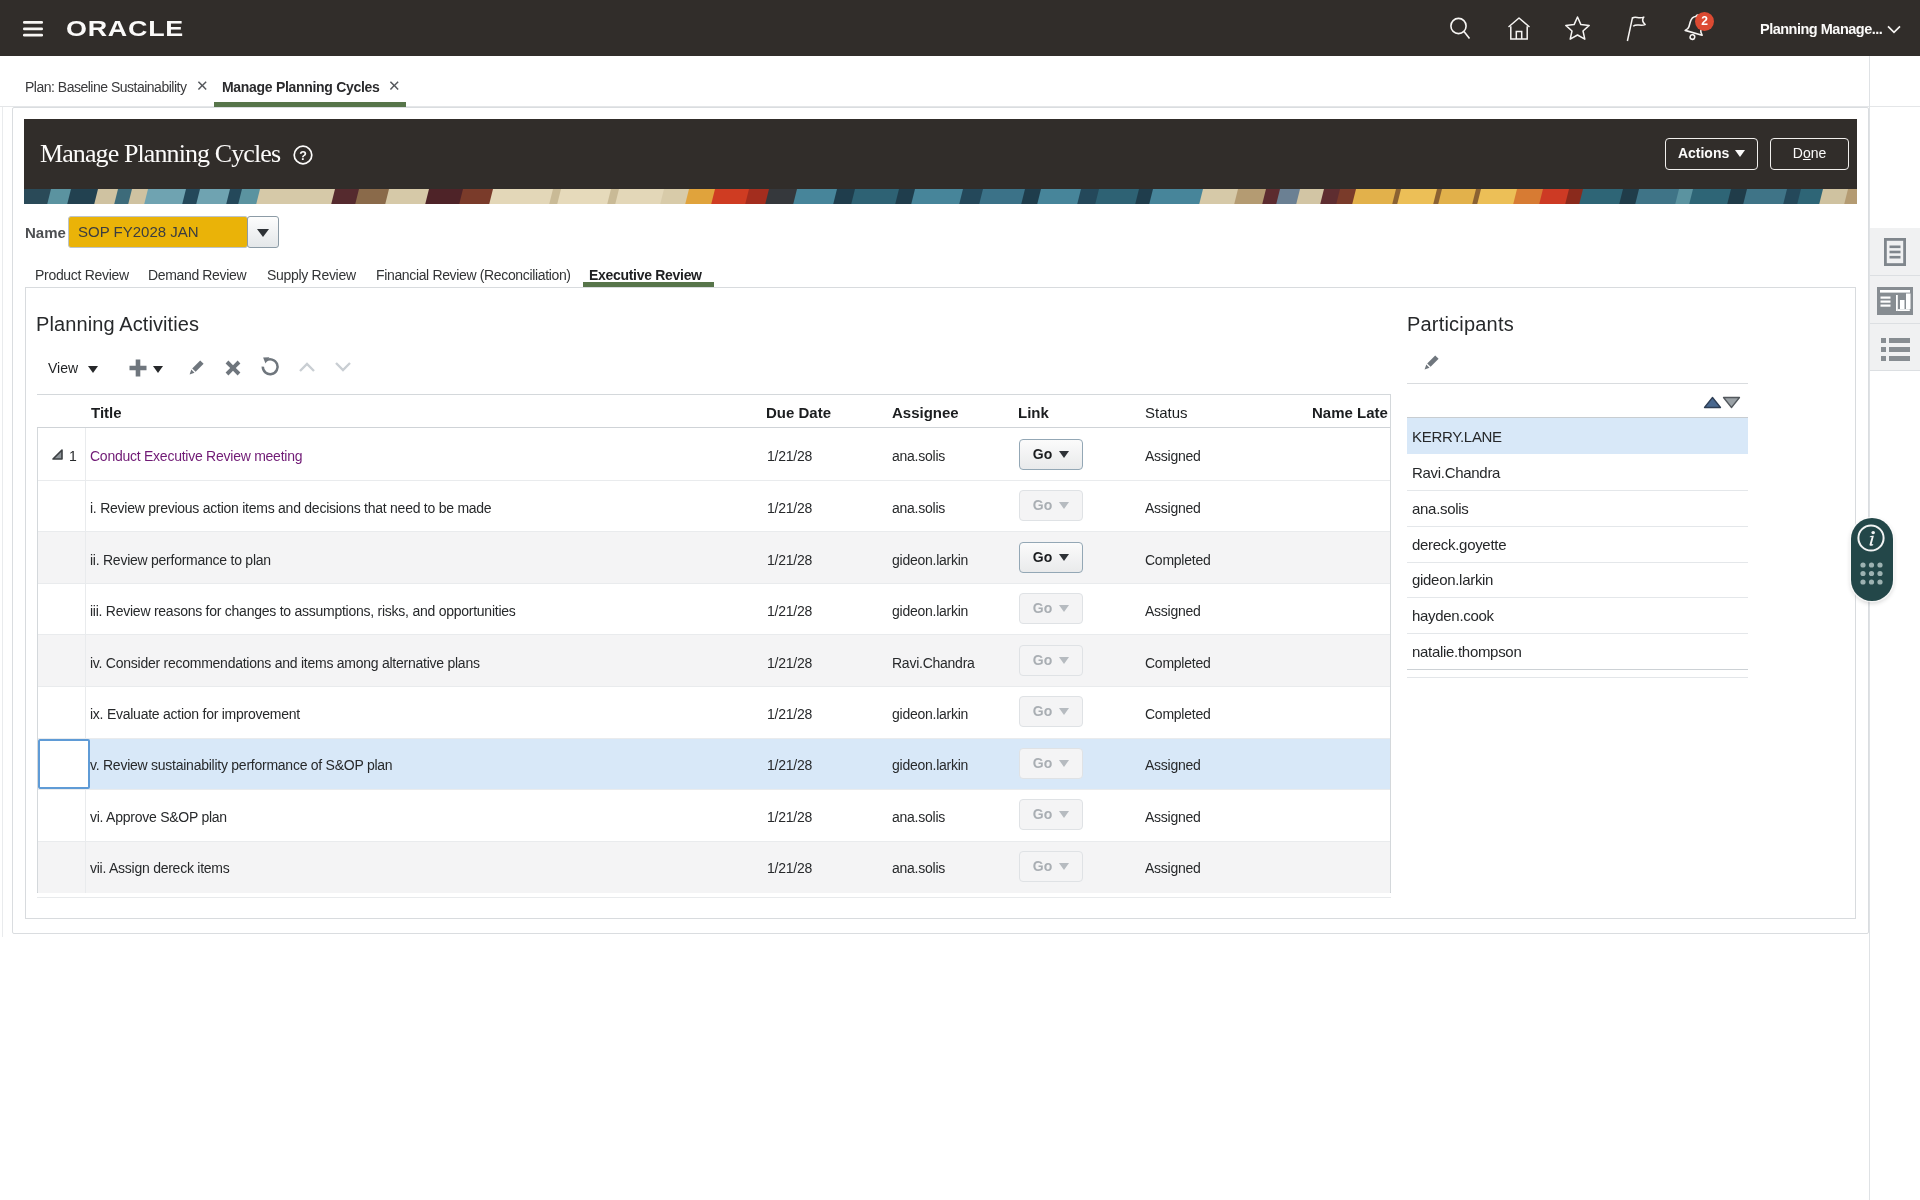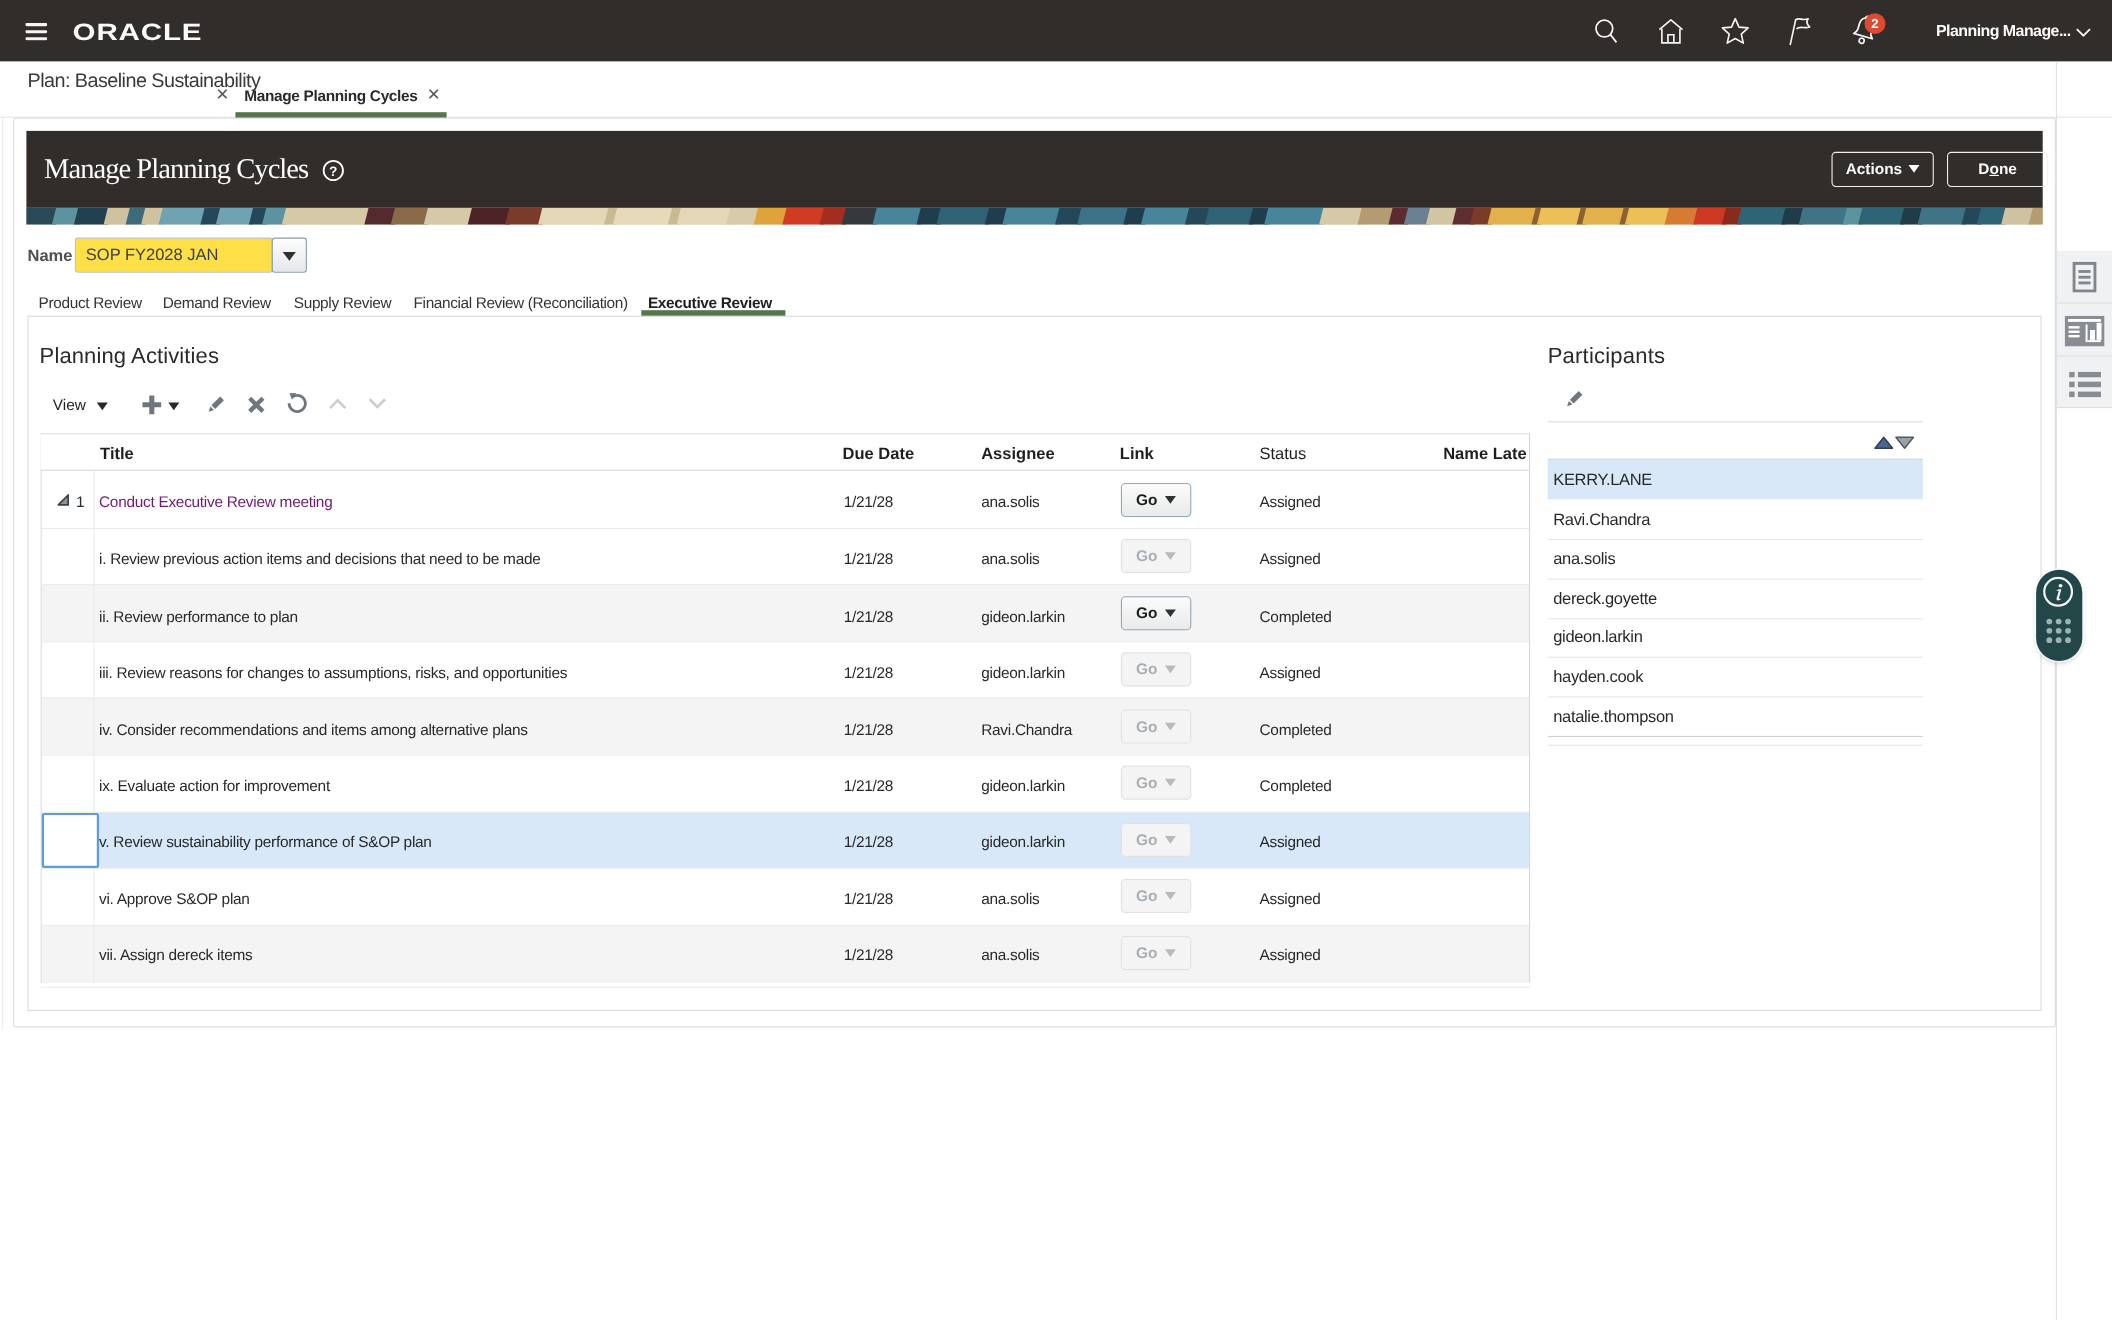--- a/index.html
+++ b/index.html
@@ -38,38 +38,38 @@
   </svg>
   <div class="a" style="left:1695px;top:12px;width:19px;height:19px;border-radius:50%;background:#dc4a32;color:#fff;font-size:12px;font-weight:700;text-align:center;line-height:19px">2</div>
   <div class="a" style="left:1760px;top:21px;font-size:14.5px;letter-spacing:-0.5px;font-weight:700;color:#fbfaf9">Planning Manage...</div>
   <svg class="a" style="left:1887px;top:25px" width="14" height="9" viewBox="0 0 14 9">
     <path d="M1 1.4 L7 7.4 L13 1.4" fill="none" stroke="#f7f5f3" stroke-width="1.7"></path>
   </svg>
 </div>
 
 <div class="a" style="left:0;top:56px;width:1920px;height:51px;background:#fff"></div>
 <div class="a" style="left:0;top:106px;width:1920px;height:1px;background:#e4e6e8"></div>
-<div class="a" style="left:25px;top:63px;font-size:18px;letter-spacing:-0.5px;color:#39393b">Plan: Baseline Sustainability</div>
+<div class="a" style="left:25px;top:79px;font-size:14px;letter-spacing:-0.5px;color:#39393b">Plan: Baseline Sustainability</div>
 <div class="a" style="left:196px;top:77px;font-size:15px;color:#55585c">✕</div>
 <div class="a" style="left:222px;top:79px;font-size:14px;letter-spacing:-0.3px;font-weight:700;color:#2b2b2d">Manage Planning Cycles</div>
 <div class="a" style="left:388px;top:77px;font-size:15px;color:#55585c">✕</div>
 <div class="a" style="left:214px;top:102px;width:192px;height:5px;background:#57754a"></div>
 
 <div class="a" style="left:2px;top:107px;width:1px;height:830px;background:#e9ebed"></div>
 
 <div class="a" style="left:12px;top:107px;width:1857px;height:827px;border:1px solid #dadde0;border-radius:2px;background:#fff"></div>
 
 <div class="a" style="left:24px;top:119px;width:1833px;height:70px;background:#312d2a"></div>
 <div class="a" style="left:40px;top:139px;font-family:'Liberation Serif',serif;font-size:26px;letter-spacing:-0.9px;color:#fcfbfa">Manage Planning Cycles</div>
 <svg class="a" style="left:293px;top:145px" width="20" height="20" viewBox="0 0 20 20">
   <circle cx="10" cy="10" r="8.8" fill="none" stroke="#fcfbfa" stroke-width="1.7"></circle>
   <text x="10" y="14.6" text-anchor="middle" font-family="Liberation Sans" font-size="12.5" font-weight="700" fill="#fcfbfa">?</text>
 </svg>
 <div class="a" style="left:1665px;top:138px;width:93px;height:32px;border:1.5px solid #f1efed;border-radius:4px;color:#fcfbfa;font-size:14px;font-weight:700;text-align:center;line-height:29px">Actions <span style="display:inline-block;width:0;height:0;border-left:5.5px solid transparent;border-right:5.5px solid transparent;border-top:7px solid #fcfbfa;vertical-align:1px;margin-left:2px"></span></div>
-<div class="a" style="left:1770px;top:138px;width:92px;height:32px;border:1.5px solid #f1efed;border-radius:4px;color:#fcfbfa;font-size:14px;font-weight:700;text-align:center;line-height:29px">D<span style="text-decoration:underline">o</span>ne</div>
+<div class="a" style="left:1770px;top:138px;width:79px;height:32px;border:1.5px solid #f1efed;border-radius:4px;color:#fcfbfa;font-size:14px;font-weight:400;text-align:center;line-height:29px">D<span style="text-decoration:underline">o</span>ne</div>
 
 <div class="a" style="left:24px;top:189px;width:1833px;height:15px;overflow:hidden;background:#d6c9a8">
 <div style="position:absolute;left:-3px;top:-2px;width:32px;height:20px;background:#2a4a58;transform:skewX(-14deg)"></div>
 <div style="position:absolute;left:25px;top:-2px;width:26px;height:20px;background:#5b93a0;transform:skewX(-14deg)"></div>
 <div style="position:absolute;left:45px;top:-2px;width:31px;height:20px;background:#224150;transform:skewX(-14deg)"></div>
 <div style="position:absolute;left:72px;top:-2px;width:24px;height:20px;background:#cfc2a1;transform:skewX(-14deg)"></div>
 <div style="position:absolute;left:92px;top:-2px;width:18px;height:20px;background:#3d6b7a;transform:skewX(-14deg)"></div>
 <div style="position:absolute;left:106px;top:-2px;width:20px;height:20px;background:#cfc2a1;transform:skewX(-14deg)"></div>
 <div style="position:absolute;left:122px;top:-2px;width:42px;height:20px;background:#6fa3b1;transform:skewX(-14deg)"></div>
 <div style="position:absolute;left:160px;top:-2px;width:18px;height:20px;background:#24485a;transform:skewX(-14deg)"></div>
@@ -130,21 +130,21 @@
 <div style="position:absolute;left:1705px;top:-2px;width:20px;height:20px;background:#203c49;transform:skewX(-14deg)"></div>
 <div style="position:absolute;left:1721px;top:-2px;width:44px;height:20px;background:#3f7487;transform:skewX(-14deg)"></div>
 <div style="position:absolute;left:1761px;top:-2px;width:18px;height:20px;background:#24485a;transform:skewX(-14deg)"></div>
 <div style="position:absolute;left:1775px;top:-2px;width:26px;height:20px;background:#2e6576;transform:skewX(-14deg)"></div>
 <div style="position:absolute;left:1797px;top:-2px;width:29px;height:20px;background:#cfc2a0;transform:skewX(-14deg)"></div>
 <div style="position:absolute;left:1822px;top:-2px;width:24px;height:20px;background:#b49b72;transform:skewX(-14deg)"></div>
 
 </div>
 
 <div class="a" style="left:25px;top:224px;font-size:15px;font-weight:700;color:#4d4f52">Name</div>
-<div class="a" style="left:68px;top:216px;width:180px;height:32px;border:1px solid #bcc4ca;border-radius:3px;background:#fde047;font-size:15px;color:#3b3d40;line-height:30px;padding-left:9px">SOP FY2028 JAN</div>
+<div class="a" style="left:68px;top:216px;width:180px;height:32px;border:1px solid #bcc4ca;border-radius:3px;background:#eab308;font-size:15px;color:#3b3d40;line-height:30px;padding-left:9px">SOP FY2028 JAN</div>
 <div class="a" style="left:247px;top:216px;width:32px;height:32px;border:1px solid #8c9ba6;border-radius:3px;background:linear-gradient(#fdfdfd,#e4e7e9)">
   <span style="display:inline-block;width:0;height:0;border-left:6px solid transparent;border-right:6px solid transparent;border-top:8px solid #2e3236;margin:12px 0 0 9px"></span>
 </div>
 
 <div class="a" style="left:35px;top:267px;font-size:14px;letter-spacing:-0.3px;color:#323436">Product Review</div>
 <div class="a" style="left:148px;top:267px;font-size:14px;letter-spacing:-0.35px;color:#323436">Demand Review</div>
 <div class="a" style="left:267px;top:267px;font-size:14px;letter-spacing:-0.3px;color:#323436">Supply Review</div>
 <div class="a" style="left:376px;top:267px;font-size:14px;letter-spacing:-0.35px;color:#323436">Financial Review (Reconciliation)</div>
 <div class="a" style="left:589px;top:267px;font-size:14px;letter-spacing:-0.3px;font-weight:700;color:#1e1f21">Executive Review</div>
 <div class="a" style="left:583px;top:282px;width:131px;height:5px;background:#57754a;z-index:3"></div>

